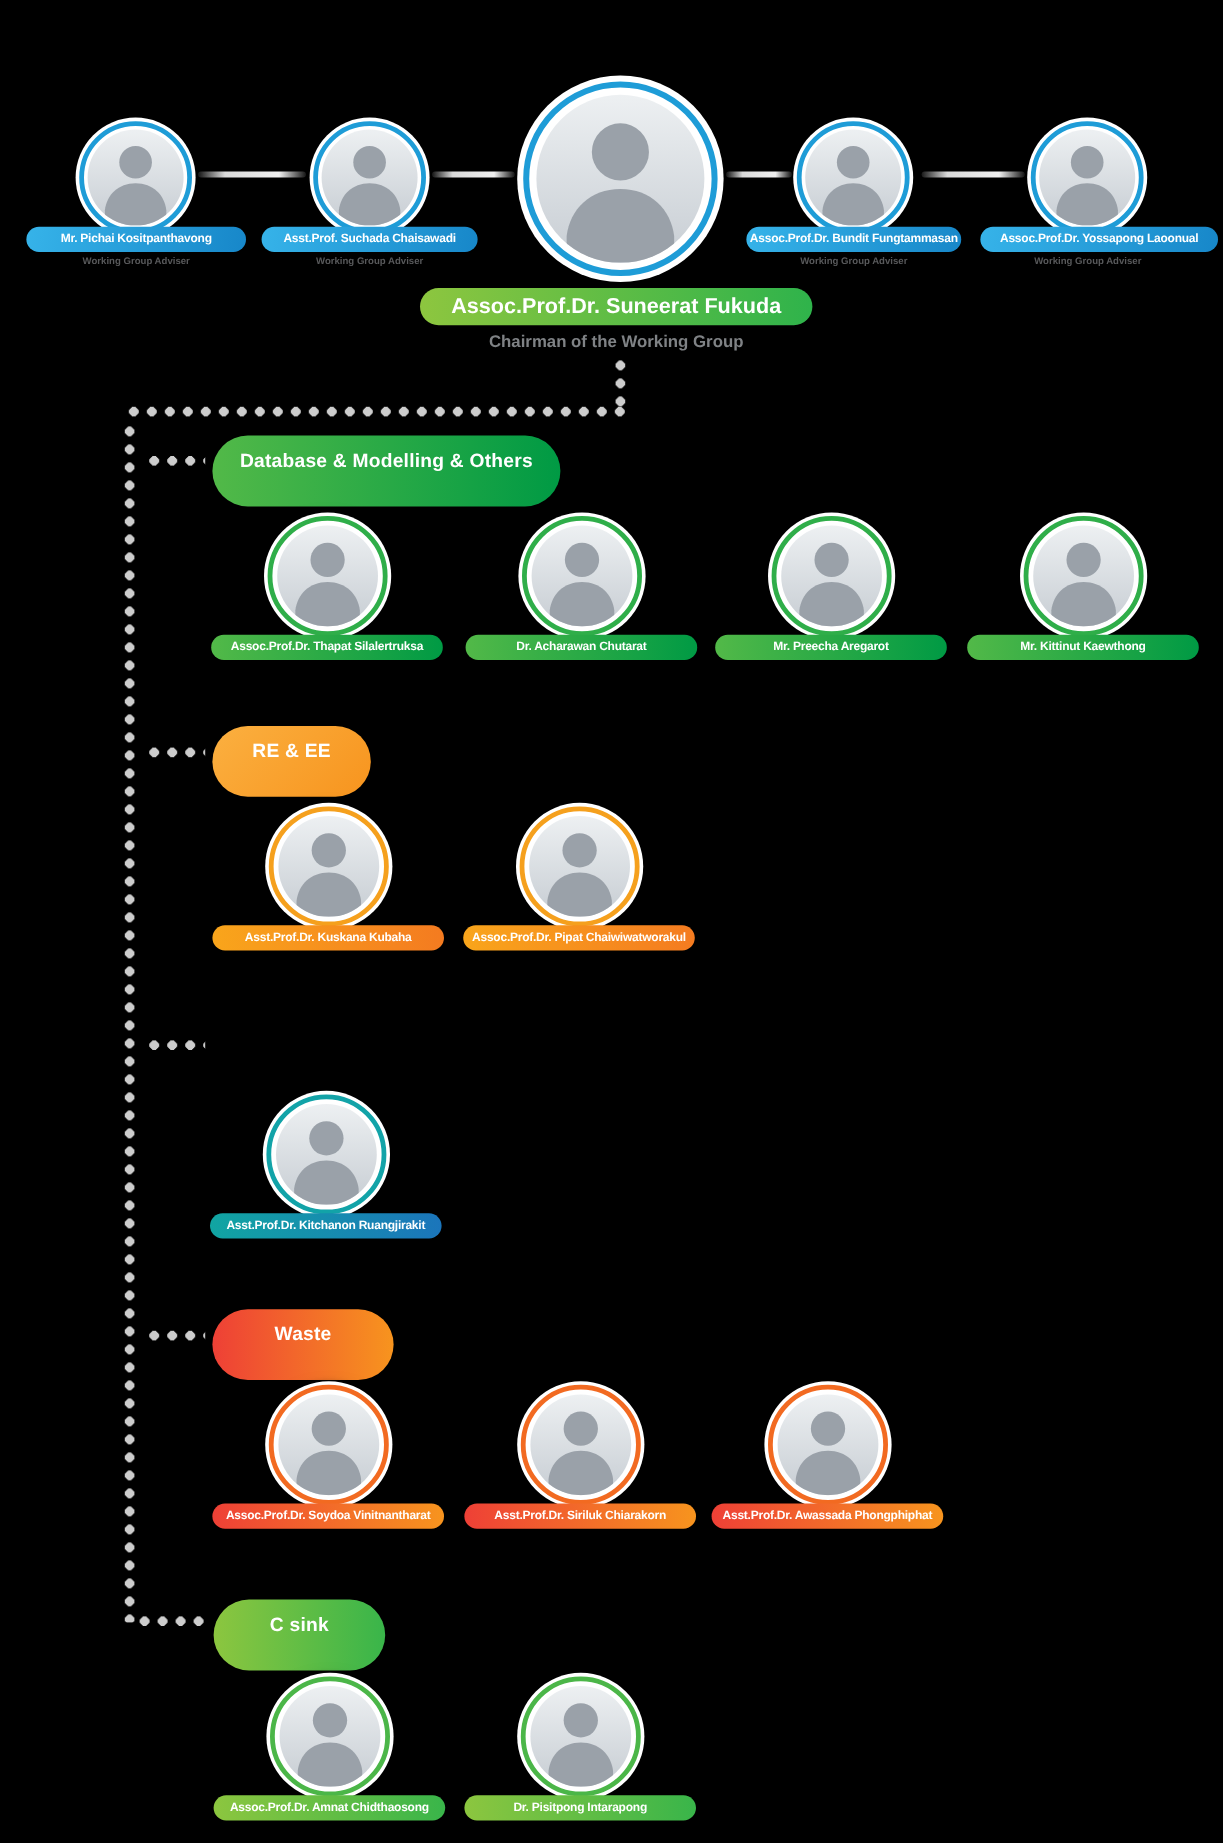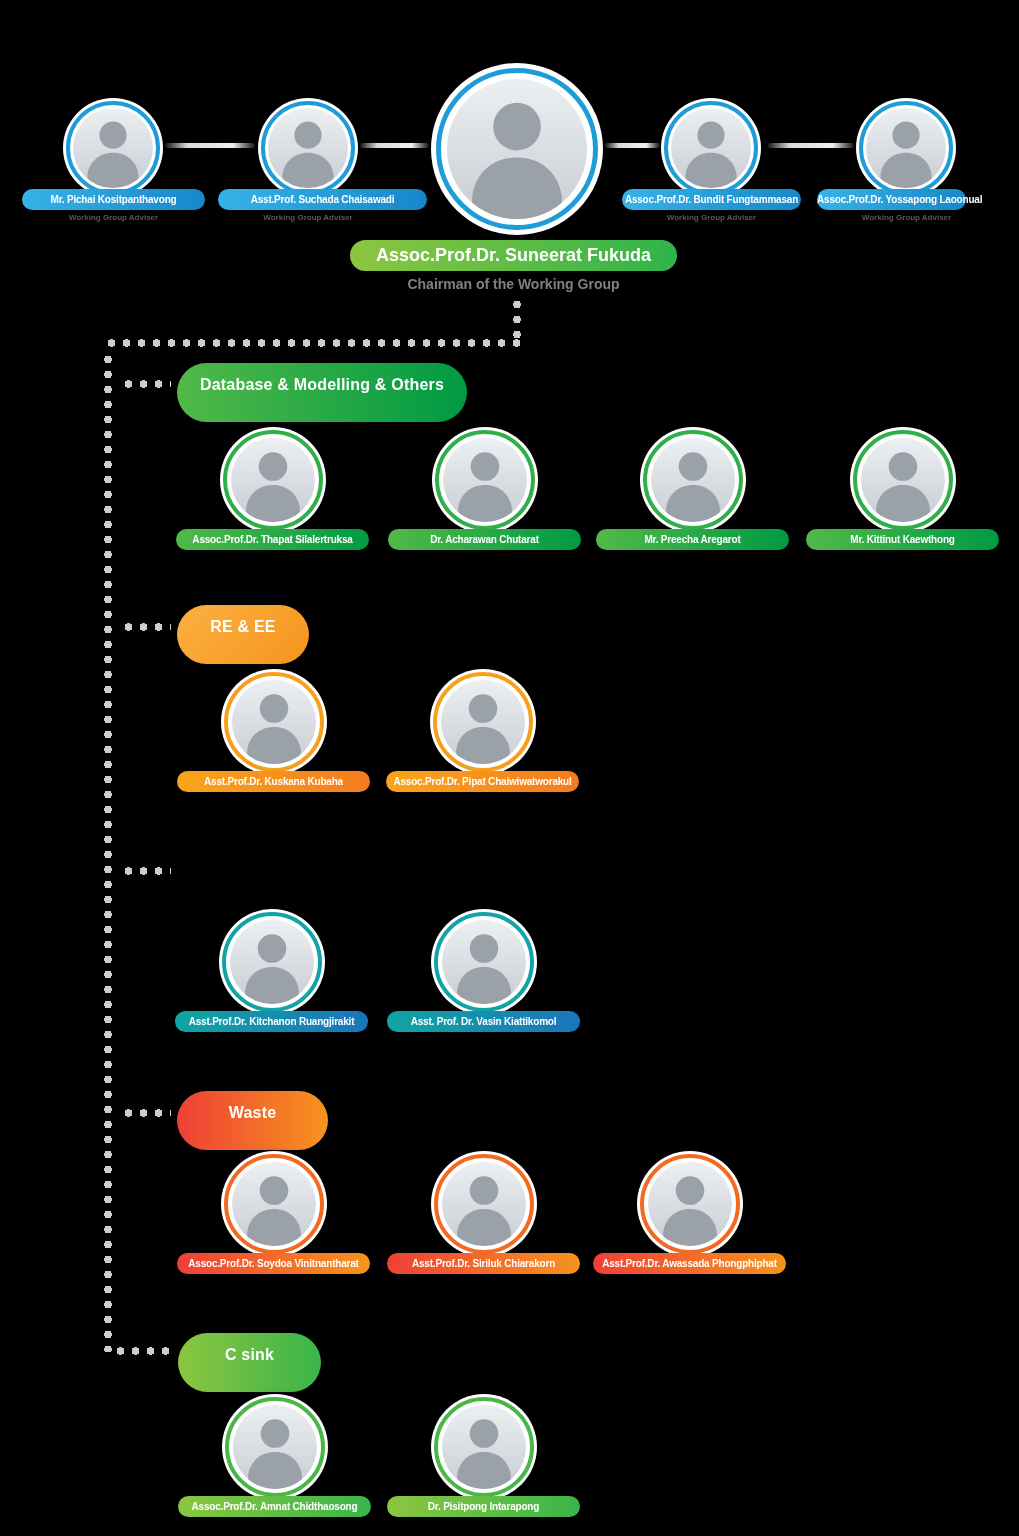--- a/index.html
+++ b/index.html
@@ -92,21 +92,21 @@
 
   <div class="avatar av-100 ring-blue" style="left:258px;top:98px">
     <div class="ring"></div>
     <div class="photo">
       <svg viewBox="0 0 100 100">
           <circle cx="50" cy="34" r="17" fill="#9aa1a9"></circle>
           <path d="M50 56 C32 56 20 68 18 84 L18 100 L82 100 L82 84 C80 68 68 56 50 56 Z" fill="#9aa1a9"></path>
         </svg>
     </div>
   </div>
-  <div class="pill name g-blue" style="left:218px;top:189px;width:209px">Asst.Prof. Suchada Chaisawadi</div>
+  <div class="pill name g-blue" style="left:218px;top:189px;width:180px">Asst.Prof. Suchada Chaisawadi</div>
   <div class="role" style="left:218px;top:213px;width:180px">Working Group Adviser</div>
 
   <div class="avatar av-172 ring-blue" style="left:431px;top:63px">
     <div class="ring"></div>
     <div class="photo">
       <svg viewBox="0 0 100 100">
           <circle cx="50" cy="34" r="17" fill="#9aa1a9"></circle>
           <path d="M50 56 C32 56 20 68 18 84 L18 100 L82 100 L82 84 C80 68 68 56 50 56 Z" fill="#9aa1a9"></path>
         </svg>
     </div>
@@ -128,21 +128,21 @@
 
   <div class="avatar av-100 ring-blue" style="left:856px;top:98px">
     <div class="ring"></div>
     <div class="photo">
       <svg viewBox="0 0 100 100">
           <circle cx="50" cy="34" r="17" fill="#9aa1a9"></circle>
           <path d="M50 56 C32 56 20 68 18 84 L18 100 L82 100 L82 84 C80 68 68 56 50 56 Z" fill="#9aa1a9"></path>
         </svg>
     </div>
   </div>
-  <div class="pill name g-blue" style="left:817px;top:189px;width:149px">Assoc.Prof.Dr. Yossapong Laoonual</div>
+  <div class="pill name g-blue" style="left:817px;top:189px;width:198px">Assoc.Prof.Dr. Yossapong Laoonual</div>
   <div class="role" style="left:817px;top:213px;width:179px">Working Group Adviser</div>
 
   <div class="dots-v" style="left:513px;top:297px;height:48px"></div>
   <div class="dots-h" style="left:104px;top:339px;width:417px"></div>
   <div class="dots-v" style="left:104px;top:352px;height:1000px"></div>
   <div class="dots-h" style="left:121px;top:380px;width:50px"></div>
   <div class="dots-h" style="left:121px;top:623px;width:50px"></div>
   <div class="dots-h" style="left:121px;top:867px;width:50px"></div>
   <div class="dots-h" style="left:121px;top:1109px;width:50px"></div>
   <div class="dots-h" style="left:113px;top:1347px;width:58px"></div>
@@ -231,32 +231,20 @@
       <div class="ring"></div>
       <div class="photo">
         <svg viewBox="0 0 100 100">
             <circle cx="50" cy="34" r="17" fill="#9aa1a9"></circle>
             <path d="M50 56 C32 56 20 68 18 84 L18 100 L82 100 L82 84 C80 68 68 56 50 56 Z" fill="#9aa1a9"></path>
           </svg>
       </div>
     </div>
     <div class="pill name g-teal">Asst.Prof.Dr. Kitchanon Ruangjirakit</div>
   </div>
-  <div class="member" style="left:387px;top:909px">
-    <div class="avatar av-106 ring-teal">
-      <div class="ring"></div>
-      <div class="photo">
-        <svg viewBox="0 0 100 100">
-            <circle cx="50" cy="34" r="17" fill="#9aa1a9"></circle>
-            <path d="M50 56 C32 56 20 68 18 84 L18 100 L82 100 L82 84 C80 68 68 56 50 56 Z" fill="#9aa1a9"></path>
-          </svg>
-      </div>
-    </div>
-    <div class="pill name g-teal">Asst. Prof. Dr. Vasin Kiattikomol</div>
-  </div>
 
   <div class="member" style="left:387px;top:1151px">
     <div class="avatar av-106 ring-red">
       <div class="ring"></div>
       <div class="photo">
         <svg viewBox="0 0 100 100">
             <circle cx="50" cy="34" r="17" fill="#9aa1a9"></circle>
             <path d="M50 56 C32 56 20 68 18 84 L18 100 L82 100 L82 84 C80 68 68 56 50 56 Z" fill="#9aa1a9"></path>
           </svg>
       </div>

